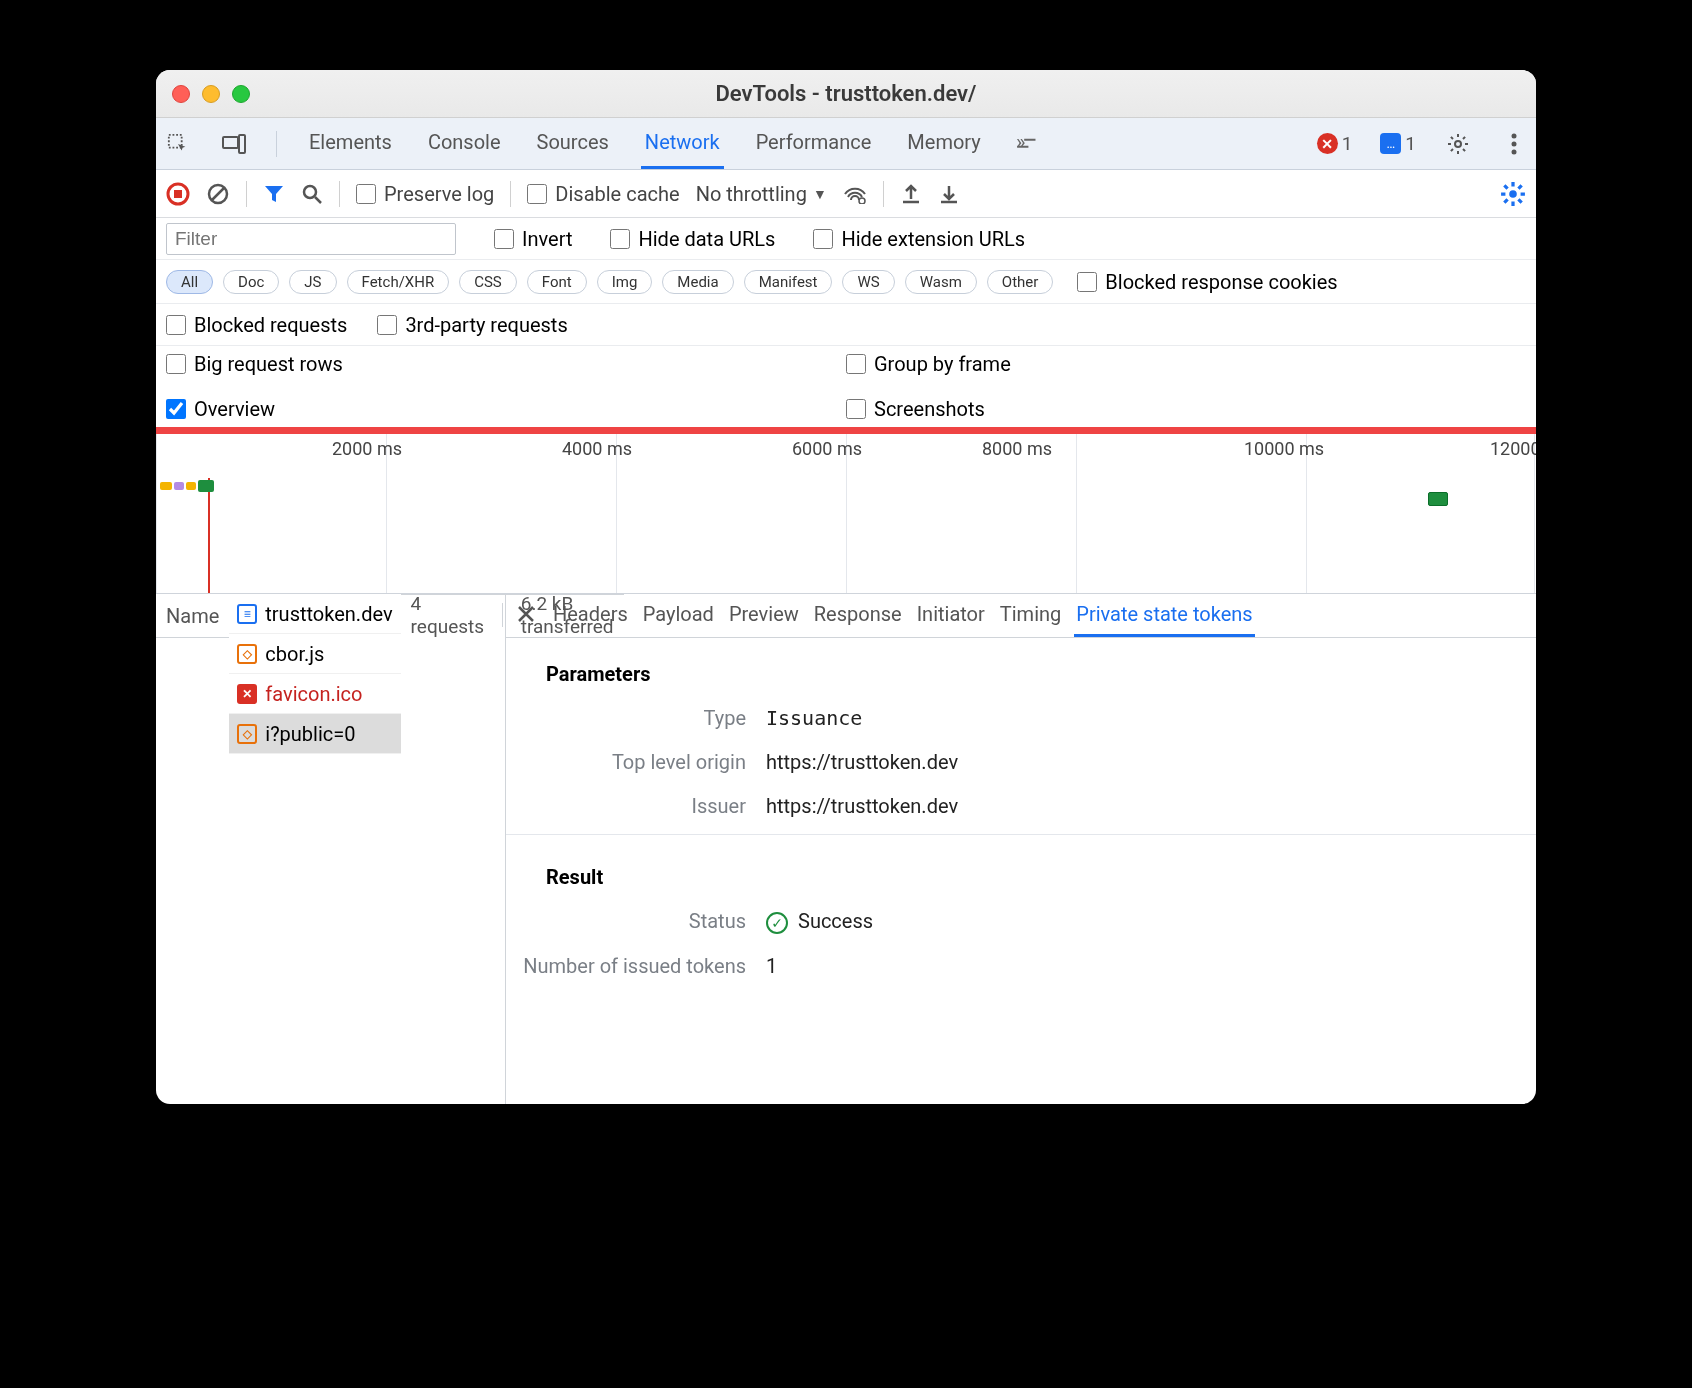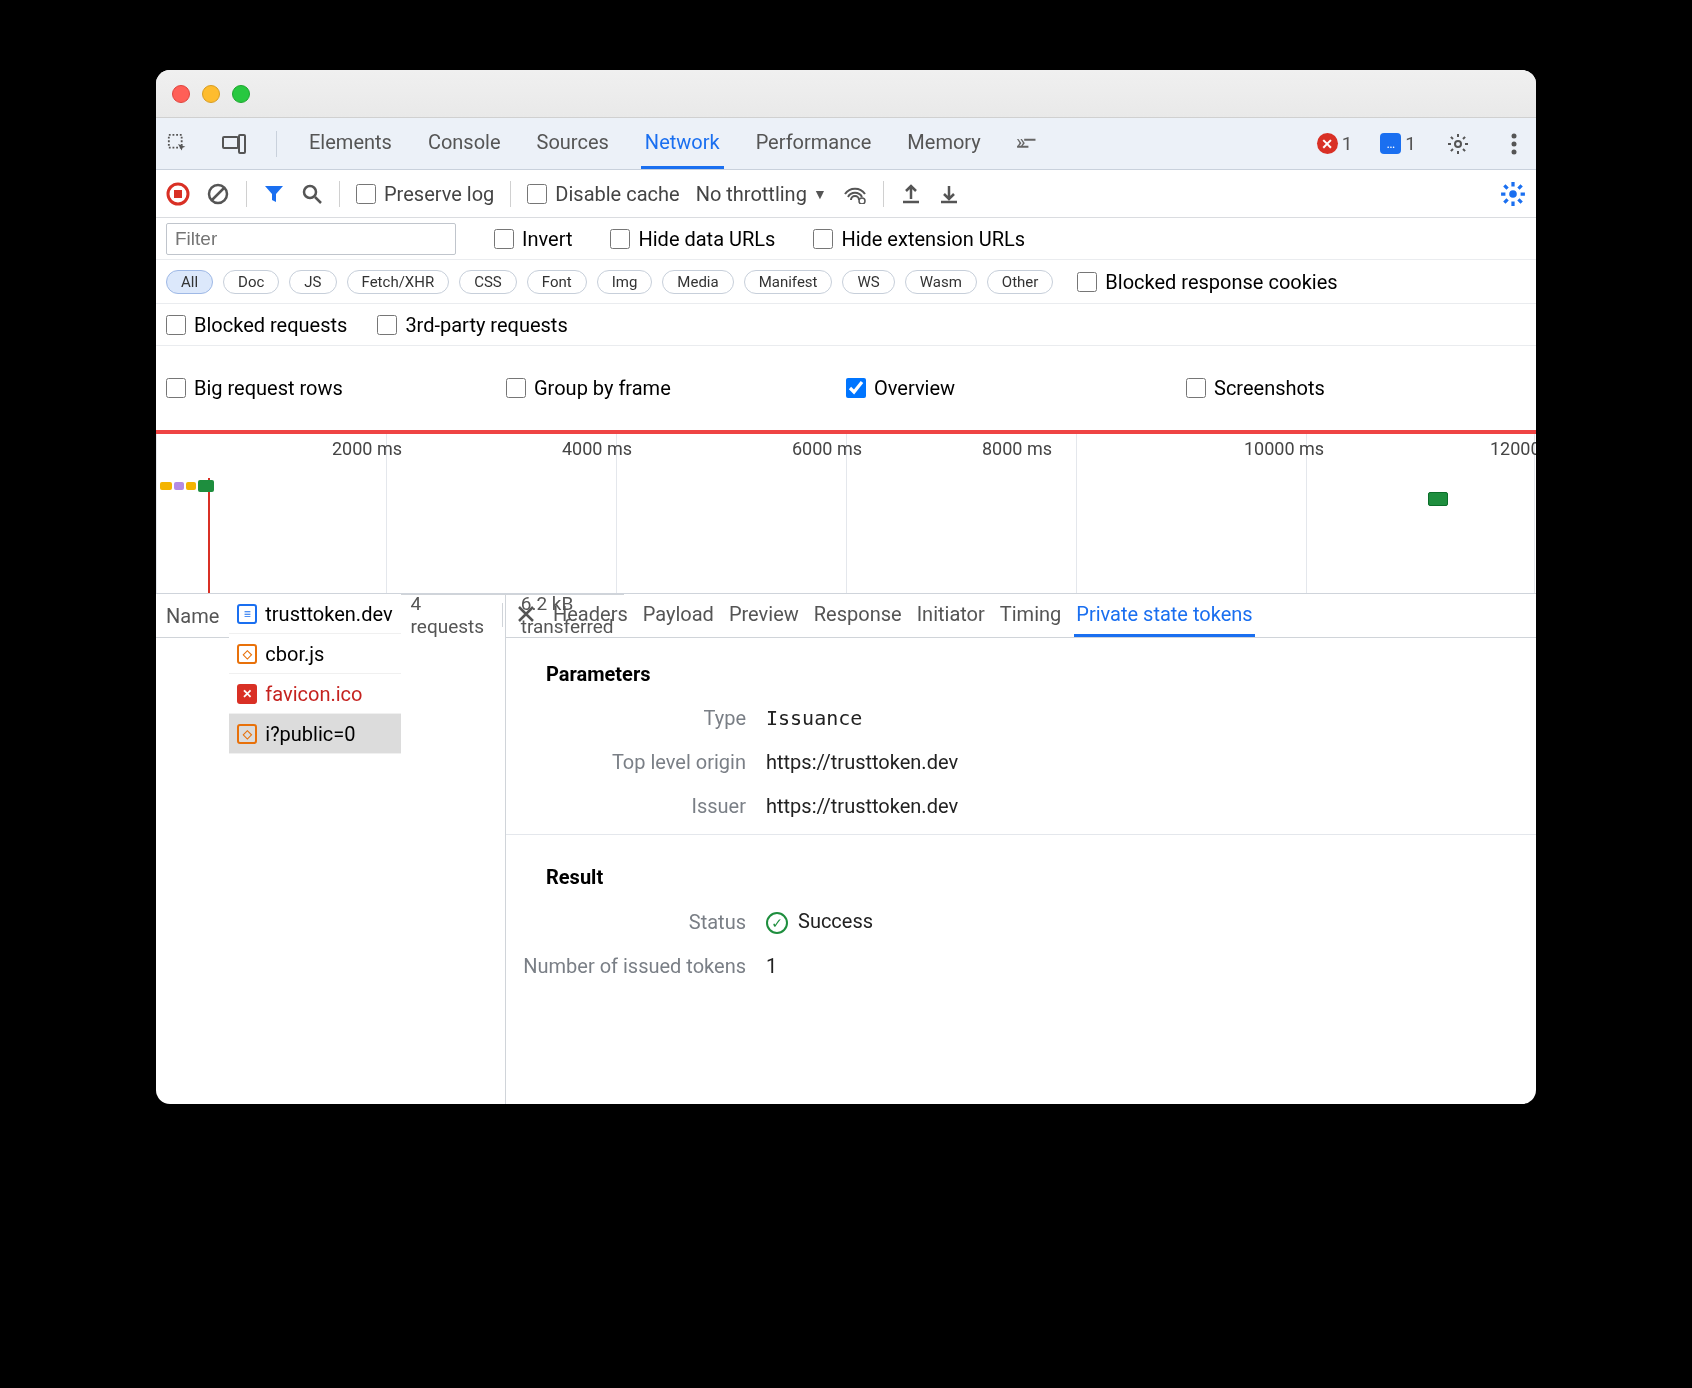--- a/index.html
+++ b/index.html
@@ -74,22 +74,22 @@
   .chipsrow {
     display:flex;align-items:center;height:44px;padding:0 10px;gap:10px;
     border-bottom:1px solid #eaecef;background:#fff;flex-wrap:wrap;
   }
   .chip {
     border:1px solid #c7cfda;border-radius:14px;padding:2px 14px;font-size:15px;color:#333;cursor:pointer;background:#fff;
   }
   .chip.active { background:#dce8fb; border-color:#9fb9e6; }
   .blockedrow { display:flex;align-items:center;height:42px;padding:0 10px;gap:30px;border-bottom:1px solid #eaecef;}
   .optsgrid {
-    display:grid;grid-template-columns:1fr 1fr 1fr 1fr;height:88px;align-items:center;
-    padding:0 10px;border-bottom:4px solid #ef4444;row-gap:8px;
+    display:grid;grid-template-columns:1fr 1fr;height:88px;align-items:center;
+    padding:0 10px;border-bottom:7px solid #ef4444;row-gap:8px;
   }
   
   .timeline {
     height:160px;border-bottom:1px solid #cfd4db;background:#fff;position:relative;overflow:hidden;
   }
   .tl-grid { position:absolute;top:0;bottom:0;width:1px;background:#e4e7ec; }
   .tl-label { position:absolute;top:4px;font-size:18px;color:#444; }
   .tl-redline { position:absolute;top:44px;bottom:0;width:2px;background:#d93025; }
   .tl-blob { position:absolute;height:8px;border-radius:2px; }
   
@@ -105,21 +105,21 @@
   .js-ic { border:2px solid #e8710a;color:#e8710a;background:transparent; }
   .err-ic { background:#d93025;color:#fff;border-radius:50%; }
   
   .rightpane { flex:1;display:flex;flex-direction:column; }
   .detail-tabs { height:44px;display:flex;align-items:center;padding:0 10px;gap:11px;border-bottom:1px solid #d0d4d9;color:#555; }
   .detail-tabs .dtab{cursor:pointer;padding:0 2px;height:100%;display:flex;align-items:center;border-bottom:3px solid transparent;}
   .detail-tabs .dtab.active{color:#1a6ff0;border-bottom:3px solid #1a6ff0;}
   .detail-tabs .closex { width:24px;height:24px;cursor:pointer;color:#555;}
   .detail-body { flex:1;overflow:auto; }
   .sect-title { font-weight:700;padding:24px 40px 10px; }
-  .kvrow { display:flex;align-items:flex-end;padding:10px 0; }
+  .kvrow { display:flex;align-items:flex-start;padding:10px 0; }
   .kvrow .k { width:260px;text-align:right;color:#7a7f86;padding-right:20px; }
   .kvrow .v { color:#222; }
   .kvrow .v.mono { font-family:ui-monospace,Menlo,monospace; }
   .kvrow .v.bold { font-weight:400; }
   .success-ic { width:22px;height:22px;border:2px solid #1e8e3e;border-radius:50%;display:inline-flex;align-items:center;justify-content:center;color:#1e8e3e;margin-right:10px;font-size:14px;}
   .divider { height:1px;background:#e4e7ec;margin:6px 0; }
   
   .statusbar { height:40px;border-top:1px solid #d0d4d9;display:flex;align-items:center;padding:0 10px;gap:18px;color:#555;font-size:19px;}
   .statusbar .vsep { width:1px;height:24px;background:#d0d4d9; }
   svg { display:block; }
@@ -128,20 +128,21 @@
 <body>
 
 <div class="window">
 
   <div class="titlebar">
     <div class="traffic">
       <div class="tl red"></div>
       <div class="tl yellow"></div>
       <div class="tl green"></div>
     </div>
+    <div class="title">DevTools - trusttoken.dev/</div>
   </div>
 
   <div class="tabsrow">
     <div class="icon-btn">
       <svg width="22" height="22" viewBox="0 0 24 24">
           <rect x="2" y="2" width="14" height="14" fill="none" stroke="#555" stroke-width="2" stroke-dasharray="2,2"></rect>
           <path d="M12 12 l8 3-3 1-1 3z" fill="#555"></path>
         </svg>
     </div>
     <div class="icon-btn">

